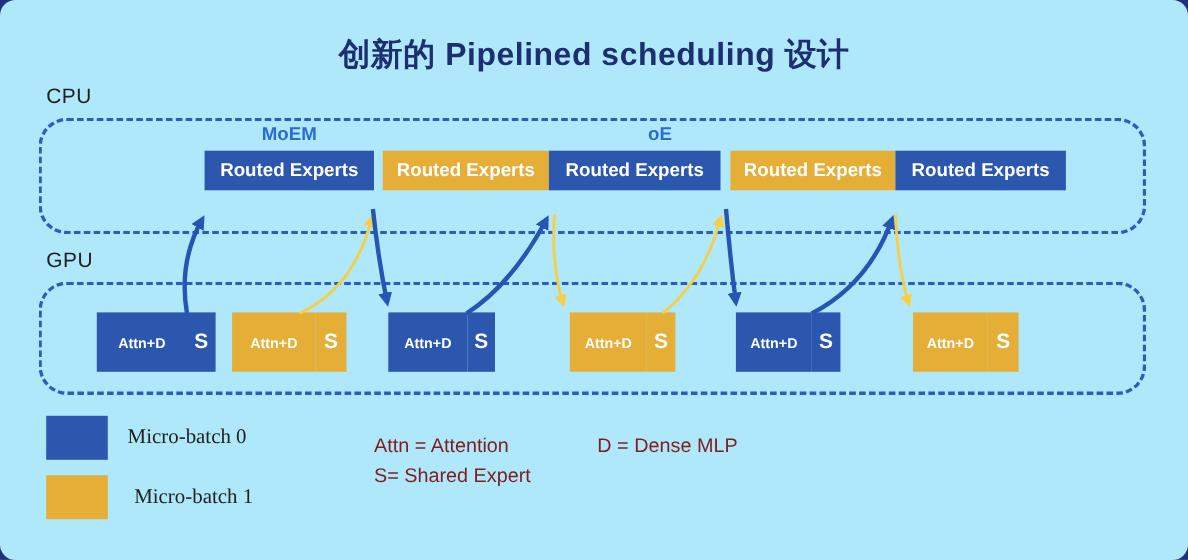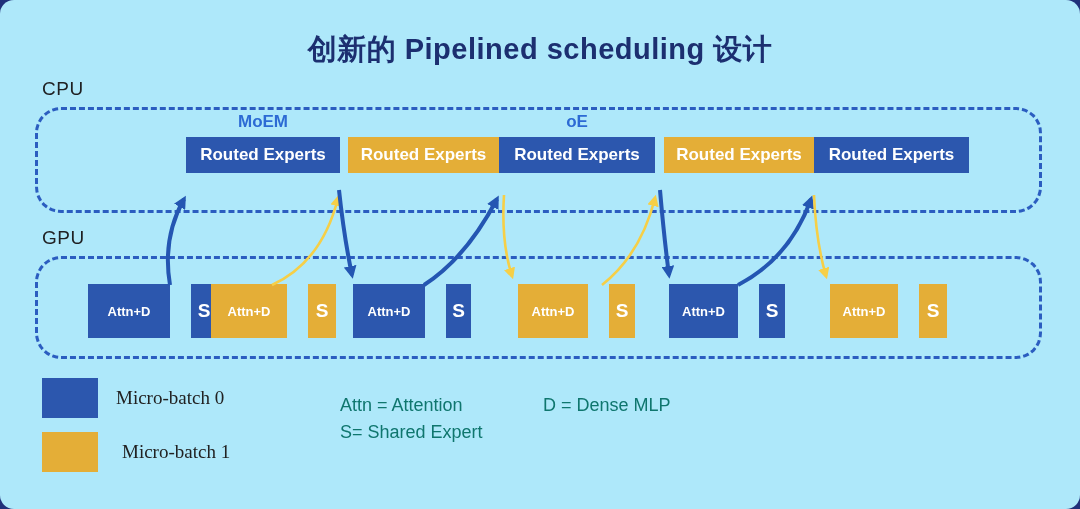--- a/index.html
+++ b/index.html
@@ -29,56 +29,56 @@
     display:flex;align-items:center;justify-content:center;text-align:center;
     color:#ffffff;font-size:17px;font-weight:600;line-height:1.35;
   }
   .blue{background:#2c57ae;}
   .yellow{background:#e4ae37;}
   .tag{
     position:absolute;top:112px;width:120px;text-align:center;
     font-size:17px;font-weight:600;color:#2c6ad4;
   }
   .gpu-cluster{
-    position:absolute;top:284px;height:54px;display:flex;gap:21px;
+    position:absolute;top:284px;height:54px;display:flex;gap:0;
   }
   .attn-box{
     display:flex;align-items:center;justify-content:center;
     color:#fff;font-size:13px;font-weight:600;
   }
   .s-box{
     display:flex;align-items:center;justify-content:center;
     color:#fff;font-size:19px;font-weight:600;
   }
   .arrows{position:absolute;inset:0;pointer-events:none;}
   .legend-row{
     position:absolute;left:42px;display:flex;align-items:center;gap:18px;
   }
   .legend-row.r0{top:378px;}
   .legend-row.r1{top:432px;gap:24px;}
   .swatch{width:56px;height:40px;flex:none;}
   .legend-text{font-size:19px;color:#212121;font-family:Liberation Serif, serif;}
   .defs-col{
-    position:absolute;top:392px;font-size:18px;color:#0f766e;line-height:27px;
+    position:absolute;top:392px;font-size:18px;color:#7f1d1d;line-height:27px;
   }
   .defs-col.c1{left:340px;}
   .defs-col.c2{left:543px;}
 </style>
 </head>
 <body>
 
 <div class="card">
 
   <div class="title">创新的 Pipelined scheduling 设计</div>
 
   <div class="lane-label" style="top:78px;left:42px;">CPU</div>
   <div class="lane cpu"></div>
 
   <div class="tag" style="left:203px;">MoEM</div>
-  <div class="tag" style="left:517px;">oE</div>
+  <div class="tag" style="left:540px;">oE</div>
 
   <div class="cpu-block blue" style="left:186px;width:154px;">Routed Experts</div>
   <div class="cpu-block yellow" style="left:348px;width:151px;">Routed Experts</div>
   <div class="cpu-block blue" style="left:499px;width:156px;">Routed Experts</div>
   <div class="cpu-block yellow" style="left:664px;width:150px;">Routed Experts</div>
   <div class="cpu-block blue" style="left:814px;width:155px;">Routed Experts</div>
 
   <div class="lane-label" style="top:227px;left:42px;">GPU</div>
   <div class="lane gpu"></div>
 

